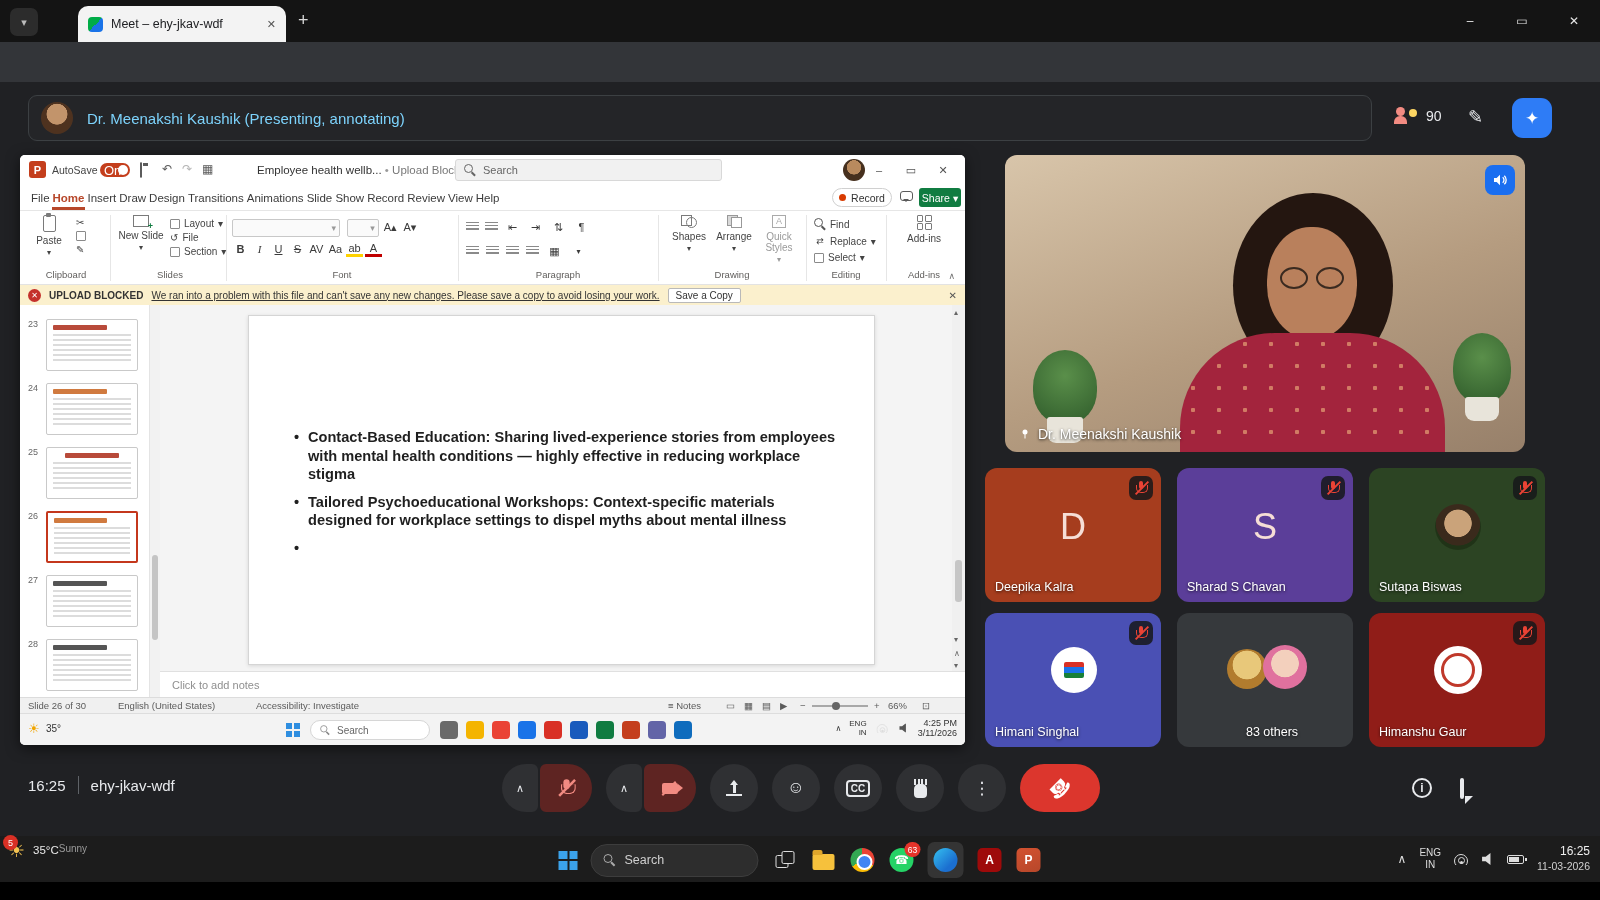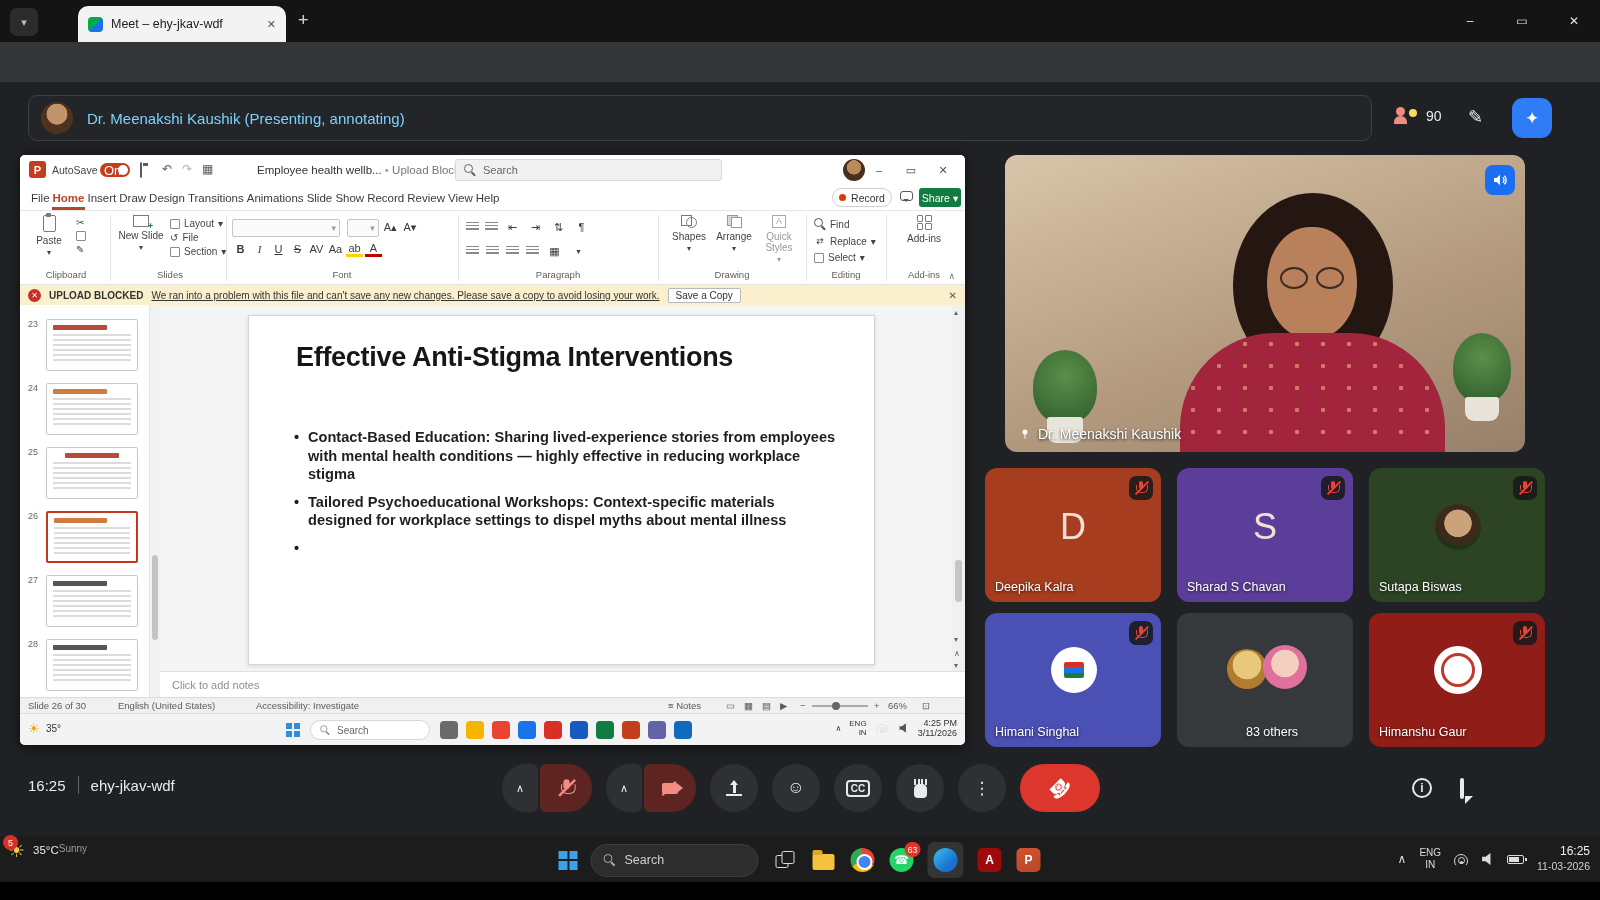--- a/index.html
+++ b/index.html
@@ -497,21 +497,20 @@
             <div class="t-lines"></div>
           </div>
       </div>
     </div>
     <div class="tscroll">
         <i></i>
       </div>
 
     <div class="editor">
       <div class="slidecanvas">
-        <div class="slide-title">Effective Anti-Stigma Interventions</div>
         <ul class="bullets">
           <li><span>Contact-Based Education: Sharing lived-experience stories from employees with mental health conditions — highly effective in reducing workplace stigma</span></li>
           <li><span>Tailored Psychoeducational Workshops: Context-specific materials designed for workplace settings to dispel myths about mental illness</span></li>
           <li></li>
         </ul>
       </div>
     </div>
     <div class="escroll">
       <span style="position:absolute;left:2px;top:3px">▴</span>
       <span class="eth"></span>

